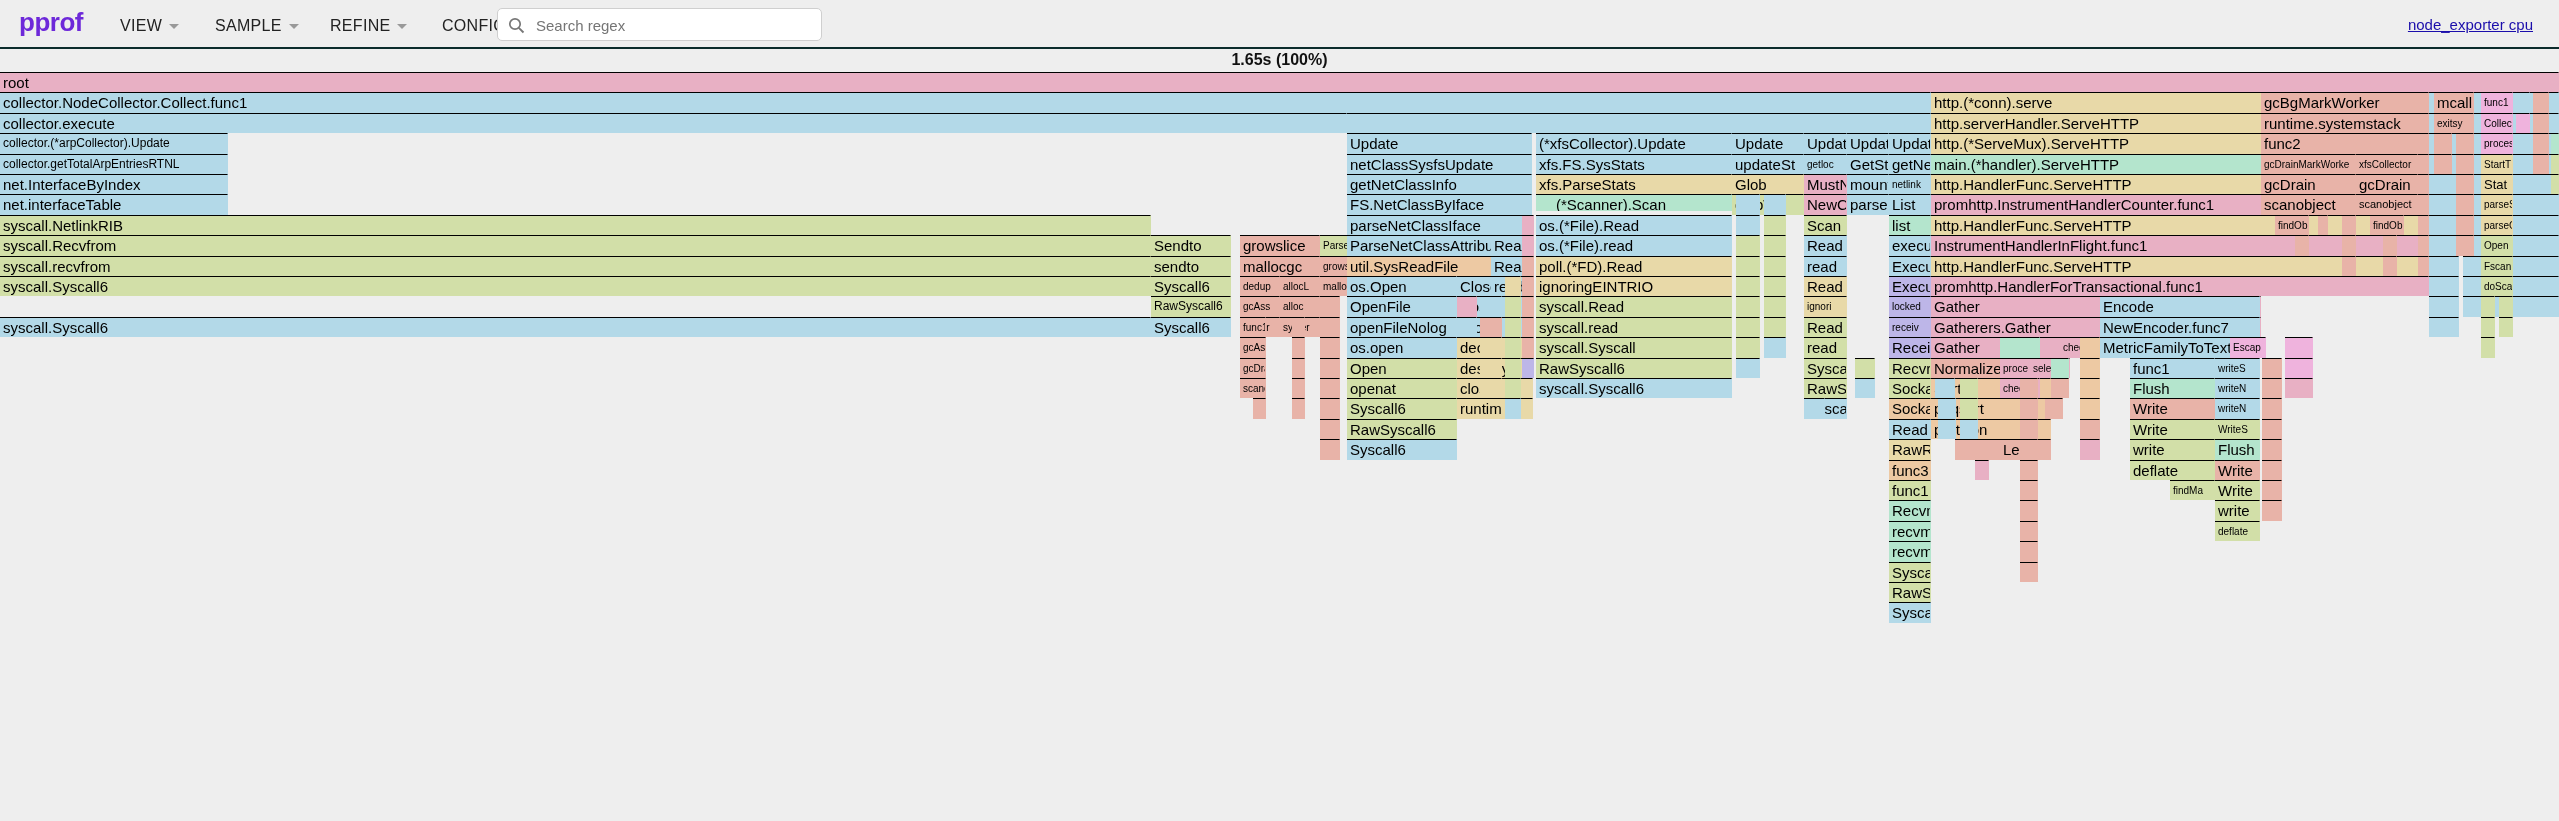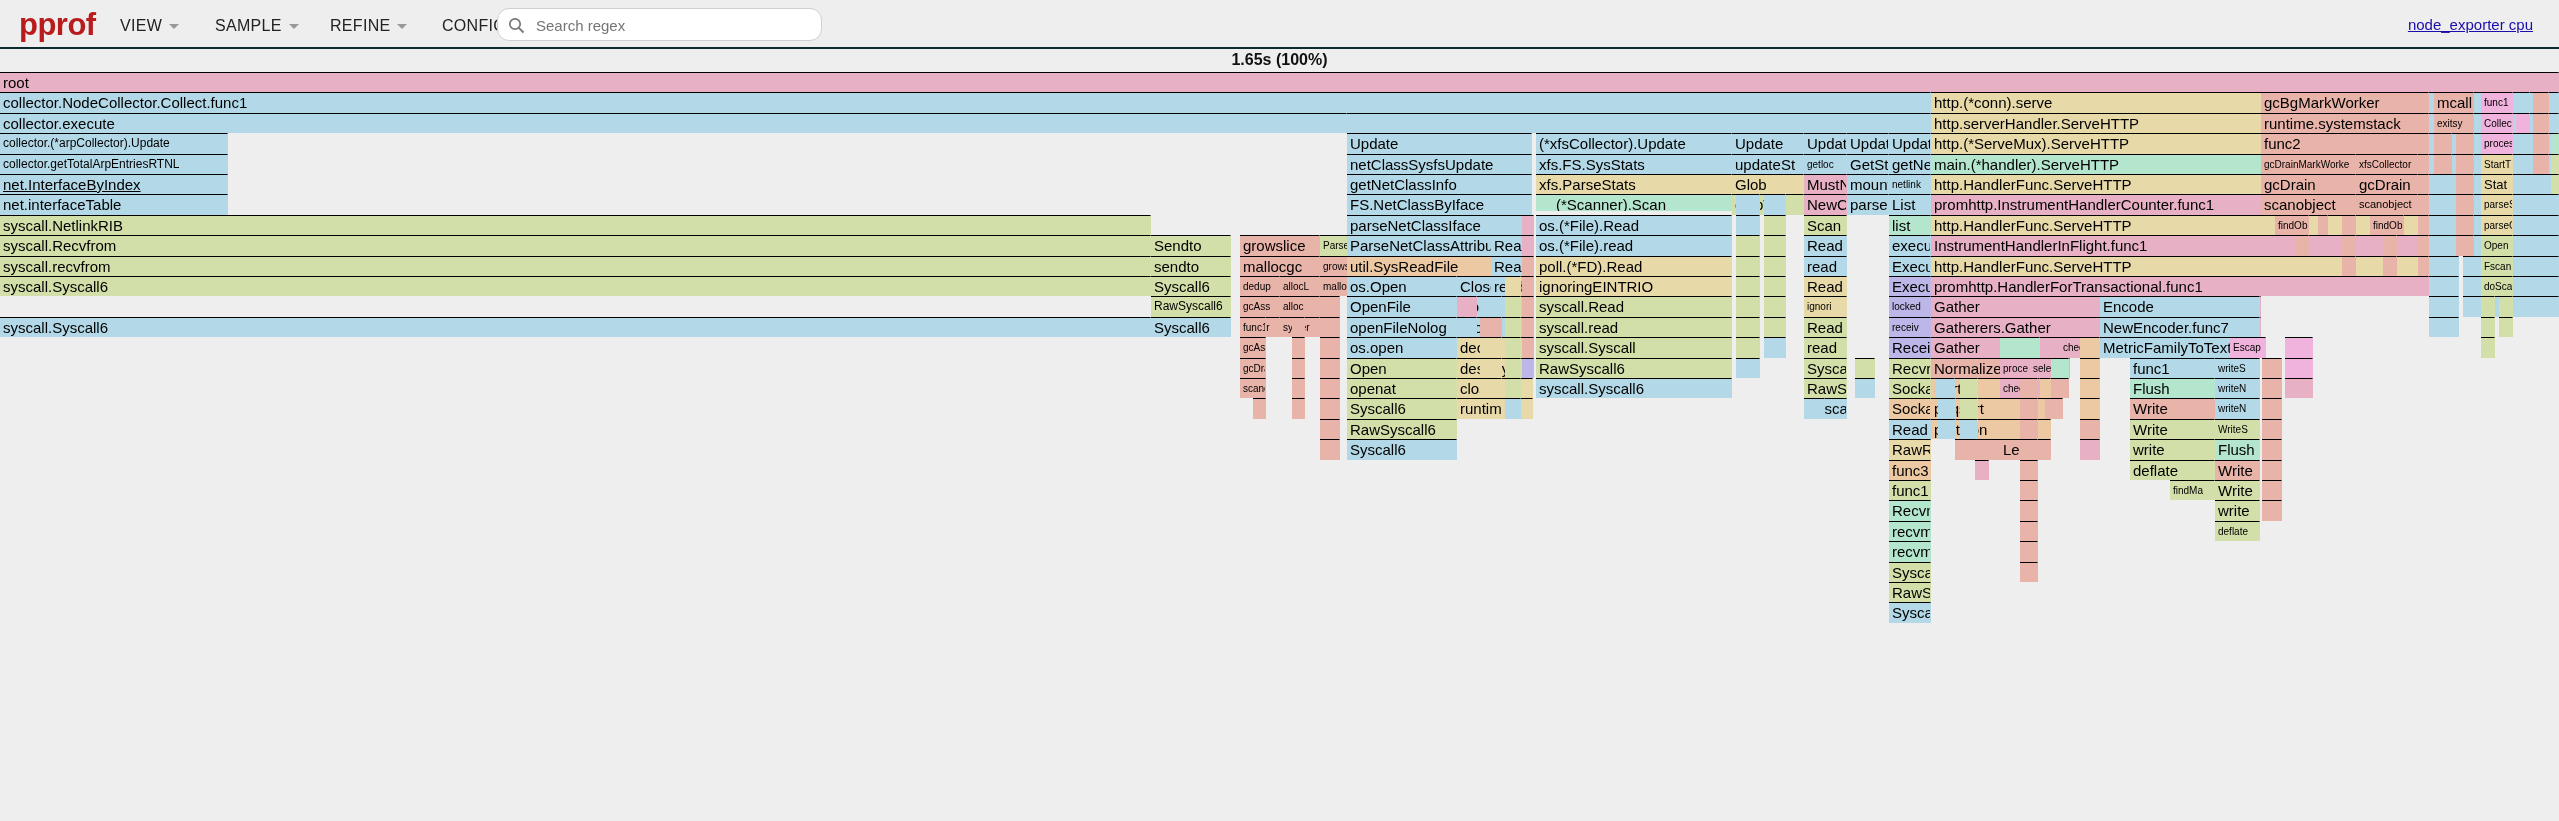--- a/index.html
+++ b/index.html
@@ -11,35 +11,35 @@
     overflow:hidden;
   }
   
   #header{
     position:absolute;left:0;top:0;width:2559px;height:49px;
     background:#eeeeee;border-bottom:2px solid #0b2b2b;
     box-sizing:border-box;
   }
   #brand{
     position:absolute;left:19px;top:7px;
-    font-size:31px;font-weight:bold;letter-spacing:-0.5px;color:#b91c1c;
+    font-size:26px;font-weight:bold;letter-spacing:-0.5px;color:#6d28d9;
   }
   .menu{
     position:absolute;top:17px;
     font-size:16px;color:#222;letter-spacing:.3px;cursor:pointer;
     user-select:none;white-space:nowrap;
   }
   .menu .caret{
     display:inline-block;margin-left:7px;
     border-left:5px solid transparent;border-right:5px solid transparent;
     border-top:5px solid #999;vertical-align:middle;
   }
   #searchbox{
     position:absolute;left:497px;top:8px;width:325px;height:33px;
-    background:#ffffff;border:1px solid #cfcfcf;border-radius:12px;
+    background:#ffffff;border:1px solid #cfcfcf;border-radius:5px;
     box-sizing:border-box;
   }
   #search-icon{position:absolute;left:10px;top:8px;width:17px;height:17px;}
   #search-input{
     position:absolute;left:36px;top:0;width:280px;height:31px;
     border:0;outline:0;background:transparent;font-size:15px;color:#666;
     font-family:"Liberation Sans", sans-serif;
   }
   #profile-link{
     position:absolute;right:26px;top:16px;
@@ -135,21 +135,21 @@
       <div class="fr small" style="left: 0px; top: 81.6px; width: 228px; height: 20.4px; background: rgb(179, 217, 232);"><span>collector.getTotalArpEntriesRTNL</span></div>
       <div class="fr" style="left: 1347px; top: 81.6px; width: 185px; height: 20.4px; background: rgb(179, 217, 232);"><span>netClassSysfsUpdate</span></div>
       <div class="fr" style="left: 1536px; top: 81.6px; width: 196px; height: 20.4px; background: rgb(179, 217, 232);"><span>xfs.FS.SysStats</span></div>
       <div class="fr" style="left: 1732px; top: 81.6px; width: 72px; height: 20.4px; background: rgb(179, 217, 232);"><span>updateSt</span></div>
       <div class="fr tiny" style="left: 1804px; top: 81.6px; width: 43px; height: 20.4px; background: rgb(179, 217, 232);"><span>getloc</span></div>
       <div class="fr" style="left: 1847px; top: 81.6px; width: 42px; height: 20.4px; background: rgb(179, 217, 232);"><span>GetSt</span></div>
       <div class="fr" style="left: 1889px; top: 81.6px; width: 42px; height: 20.4px; background: rgb(179, 217, 232);"><span>getNe</span></div>
       <div class="fr" style="left: 1931px; top: 81.6px; width: 498px; height: 20.4px; background: rgb(180, 229, 205);"><span>main.(*handler).ServeHTTP</span></div>
       <div class="fr nolabel" style="left: 2429px; top: 81.6px; width: 30px; height: 20.4px; background: rgb(179, 217, 232);"></div>
       <div class="fr nolabel" style="left: 2463px; top: 81.6px; width: 96px; height: 20.4px; background: rgb(179, 217, 232);"></div>
-      <div class="fr" style="left: 0px; top: 102px; width: 228px; height: 20.4px; background: rgb(179, 217, 232); text-decoration: underline;"><span>net.InterfaceByIndex</span></div>
+      <div class="fr" style="left: 0px; top: 102px; width: 228px; height: 20.4px; background: rgb(179, 217, 232);"><span>net.InterfaceByIndex</span></div>
       <div class="fr" style="left: 1347px; top: 102px; width: 185px; height: 20.4px; background: rgb(179, 217, 232);"><span>getNetClassInfo</span></div>
       <div class="fr" style="left: 1536px; top: 102px; width: 196px; height: 20.4px; background: rgb(232, 217, 168);"><span>xfs.ParseStats</span></div>
       <div class="fr" style="left: 1732px; top: 102px; width: 72px; height: 20.4px; background: rgb(232, 217, 168);"><span>Glob</span></div>
       <div class="fr" style="left: 1804px; top: 102px; width: 43px; height: 20.4px; background: rgb(232, 176, 196);"><span>MustN</span></div>
       <div class="fr" style="left: 1847px; top: 102px; width: 42px; height: 20.4px; background: rgb(179, 217, 232);"><span>mount</span></div>
       <div class="fr tiny" style="left: 1889px; top: 102px; width: 42px; height: 20.4px; background: rgb(179, 217, 232);"><span>netlink</span></div>
       <div class="fr" style="left: 1931px; top: 102px; width: 498px; height: 20.4px; background: rgb(232, 217, 168);"><span>http.HandlerFunc.ServeHTTP</span></div>
       <div class="fr nolabel" style="left: 2429px; top: 102px; width: 30px; height: 20.4px; background: rgb(179, 217, 232);"></div>
       <div class="fr nolabel" style="left: 2463px; top: 102px; width: 96px; height: 20.4px; background: rgb(179, 217, 232);"></div>
       <div class="fr" style="left: 0px; top: 122.4px; width: 228px; height: 20.4px; background: rgb(179, 217, 232);"><span>net.interfaceTable</span></div>

